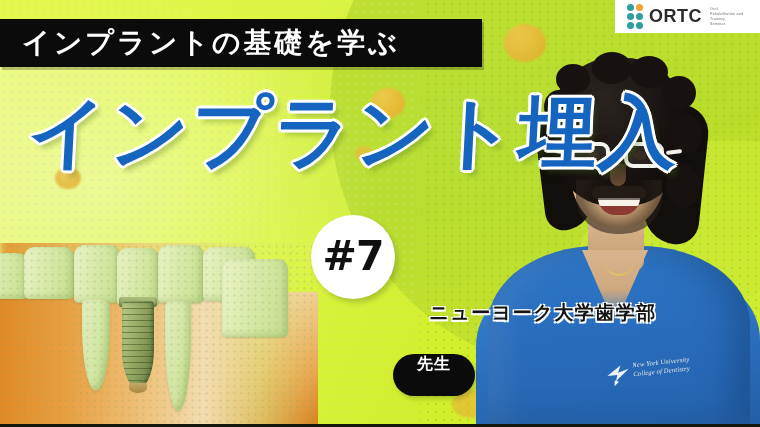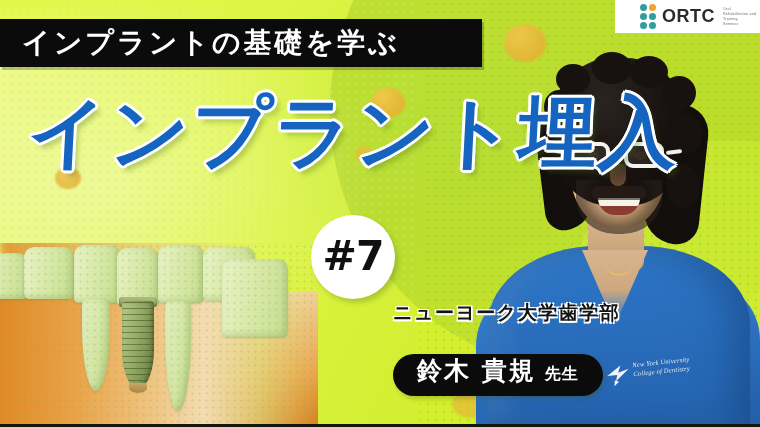--- a/index.html
+++ b/index.html
@@ -275,21 +275,21 @@
     white-space:nowrap;
     font-family:"DejaVu Sans","Liberation Sans",sans-serif;
   }
 
   
   .ortc {
     position:absolute; right:0; top:0;
     width:145px; height:33px;
     background:#ffffff;
     display:flex; align-items:center;
-    padding-left:25px; gap:6px;
+    padding-left:12px; gap:6px;
     z-index:8;
   }
   .ortc-dots {
     display:grid;
     grid-template-columns:repeat(2,7px);
     grid-template-rows:repeat(3,7px);
     gap:2px;
   }
   .ortc-dots i { display:block; width:7px; height:7px; border-radius:50%; }
   .ortc-word {
@@ -367,21 +367,21 @@
   .ep-total span {
     font-size:19px; font-weight:700; color:#ffffff;
     letter-spacing:.5px;
     font-family:"DejaVu Sans","Liberation Sans",sans-serif;
   }
 
   
   .affil {
     position:absolute; left:393px; top:300px;
     z-index:7;
-    text-align:left;
+    text-align:center;
     width:300px;
   }
   .affil div {
     color:#141414;
     font-size:19px;
     line-height:25px;
     font-weight:700;
     letter-spacing:1.5px;
     white-space:nowrap;
     font-family:"DejaVu Sans","Liberation Sans",sans-serif;
@@ -533,17 +533,16 @@
 
   <div class="ep-circle">
     <span class="ep-num">#7</span>
   </div>
 
   <div class="affil">
     <div>ニューヨーク大学歯学部</div>
   </div>
 
   <div class="name-pill">
-    <span class="name-main">鈴木 貴規</span>
     <span class="name-suffix">先生</span>
   </div>
 
 </div>
 
 </body></html>

